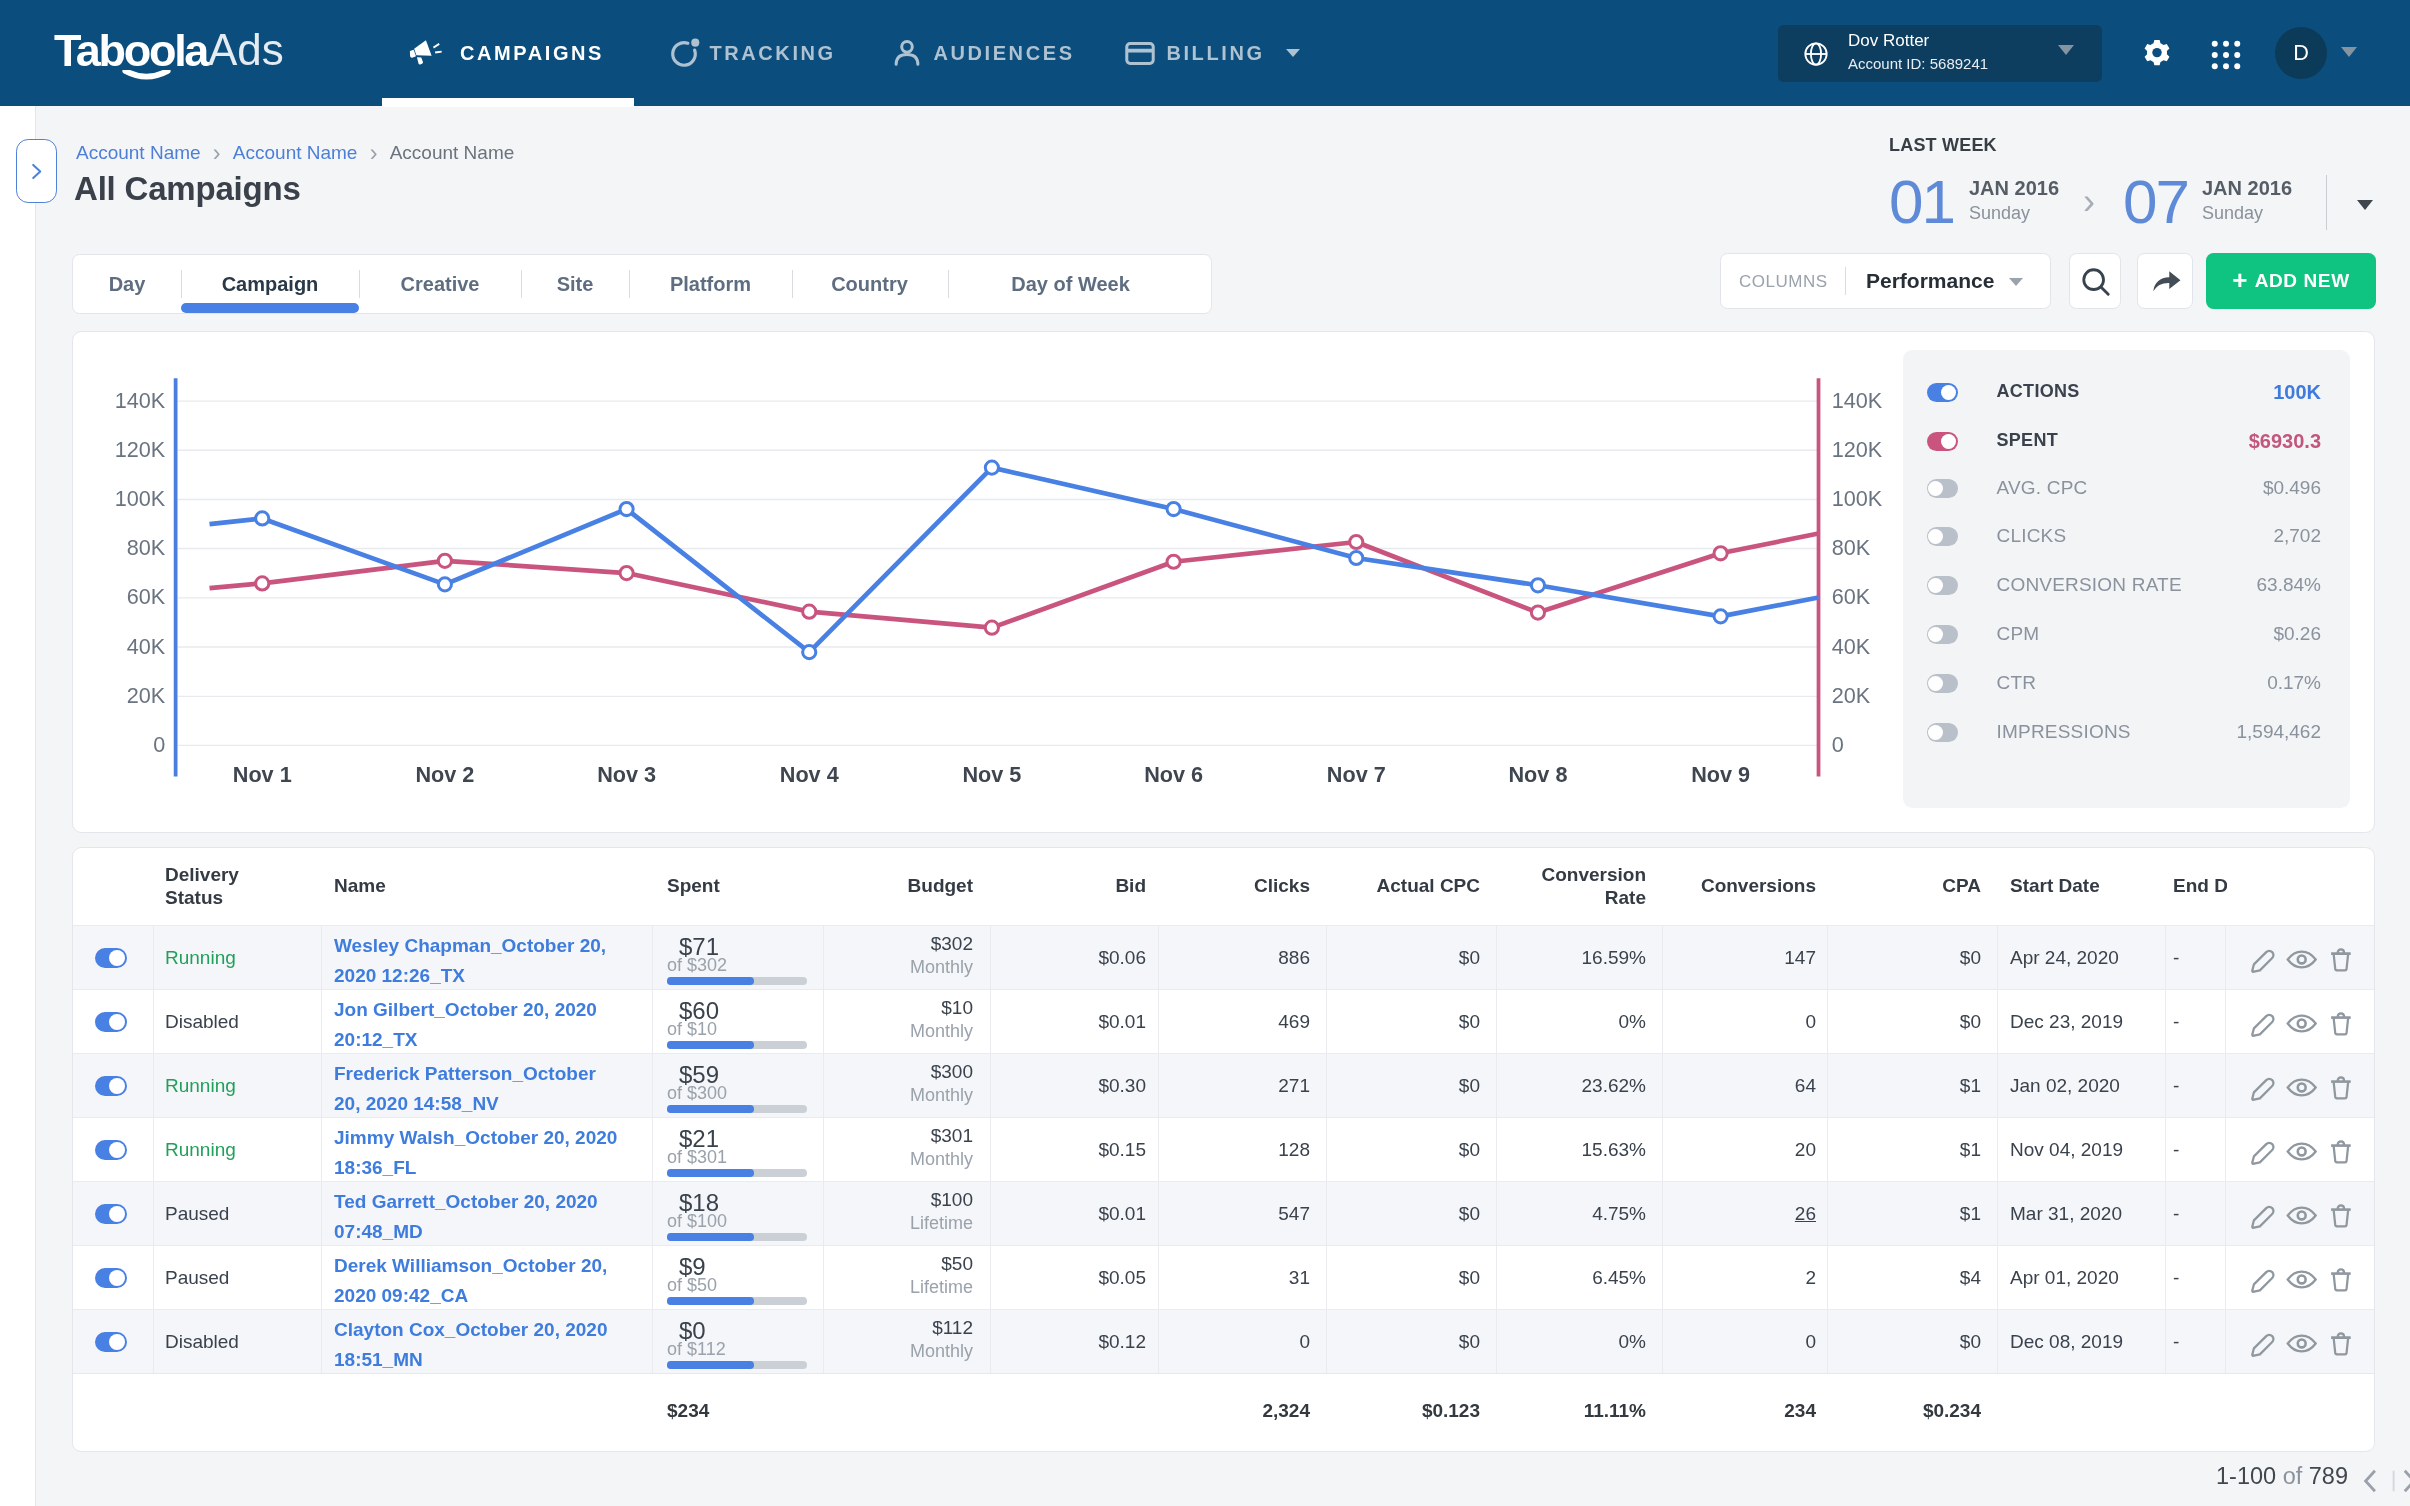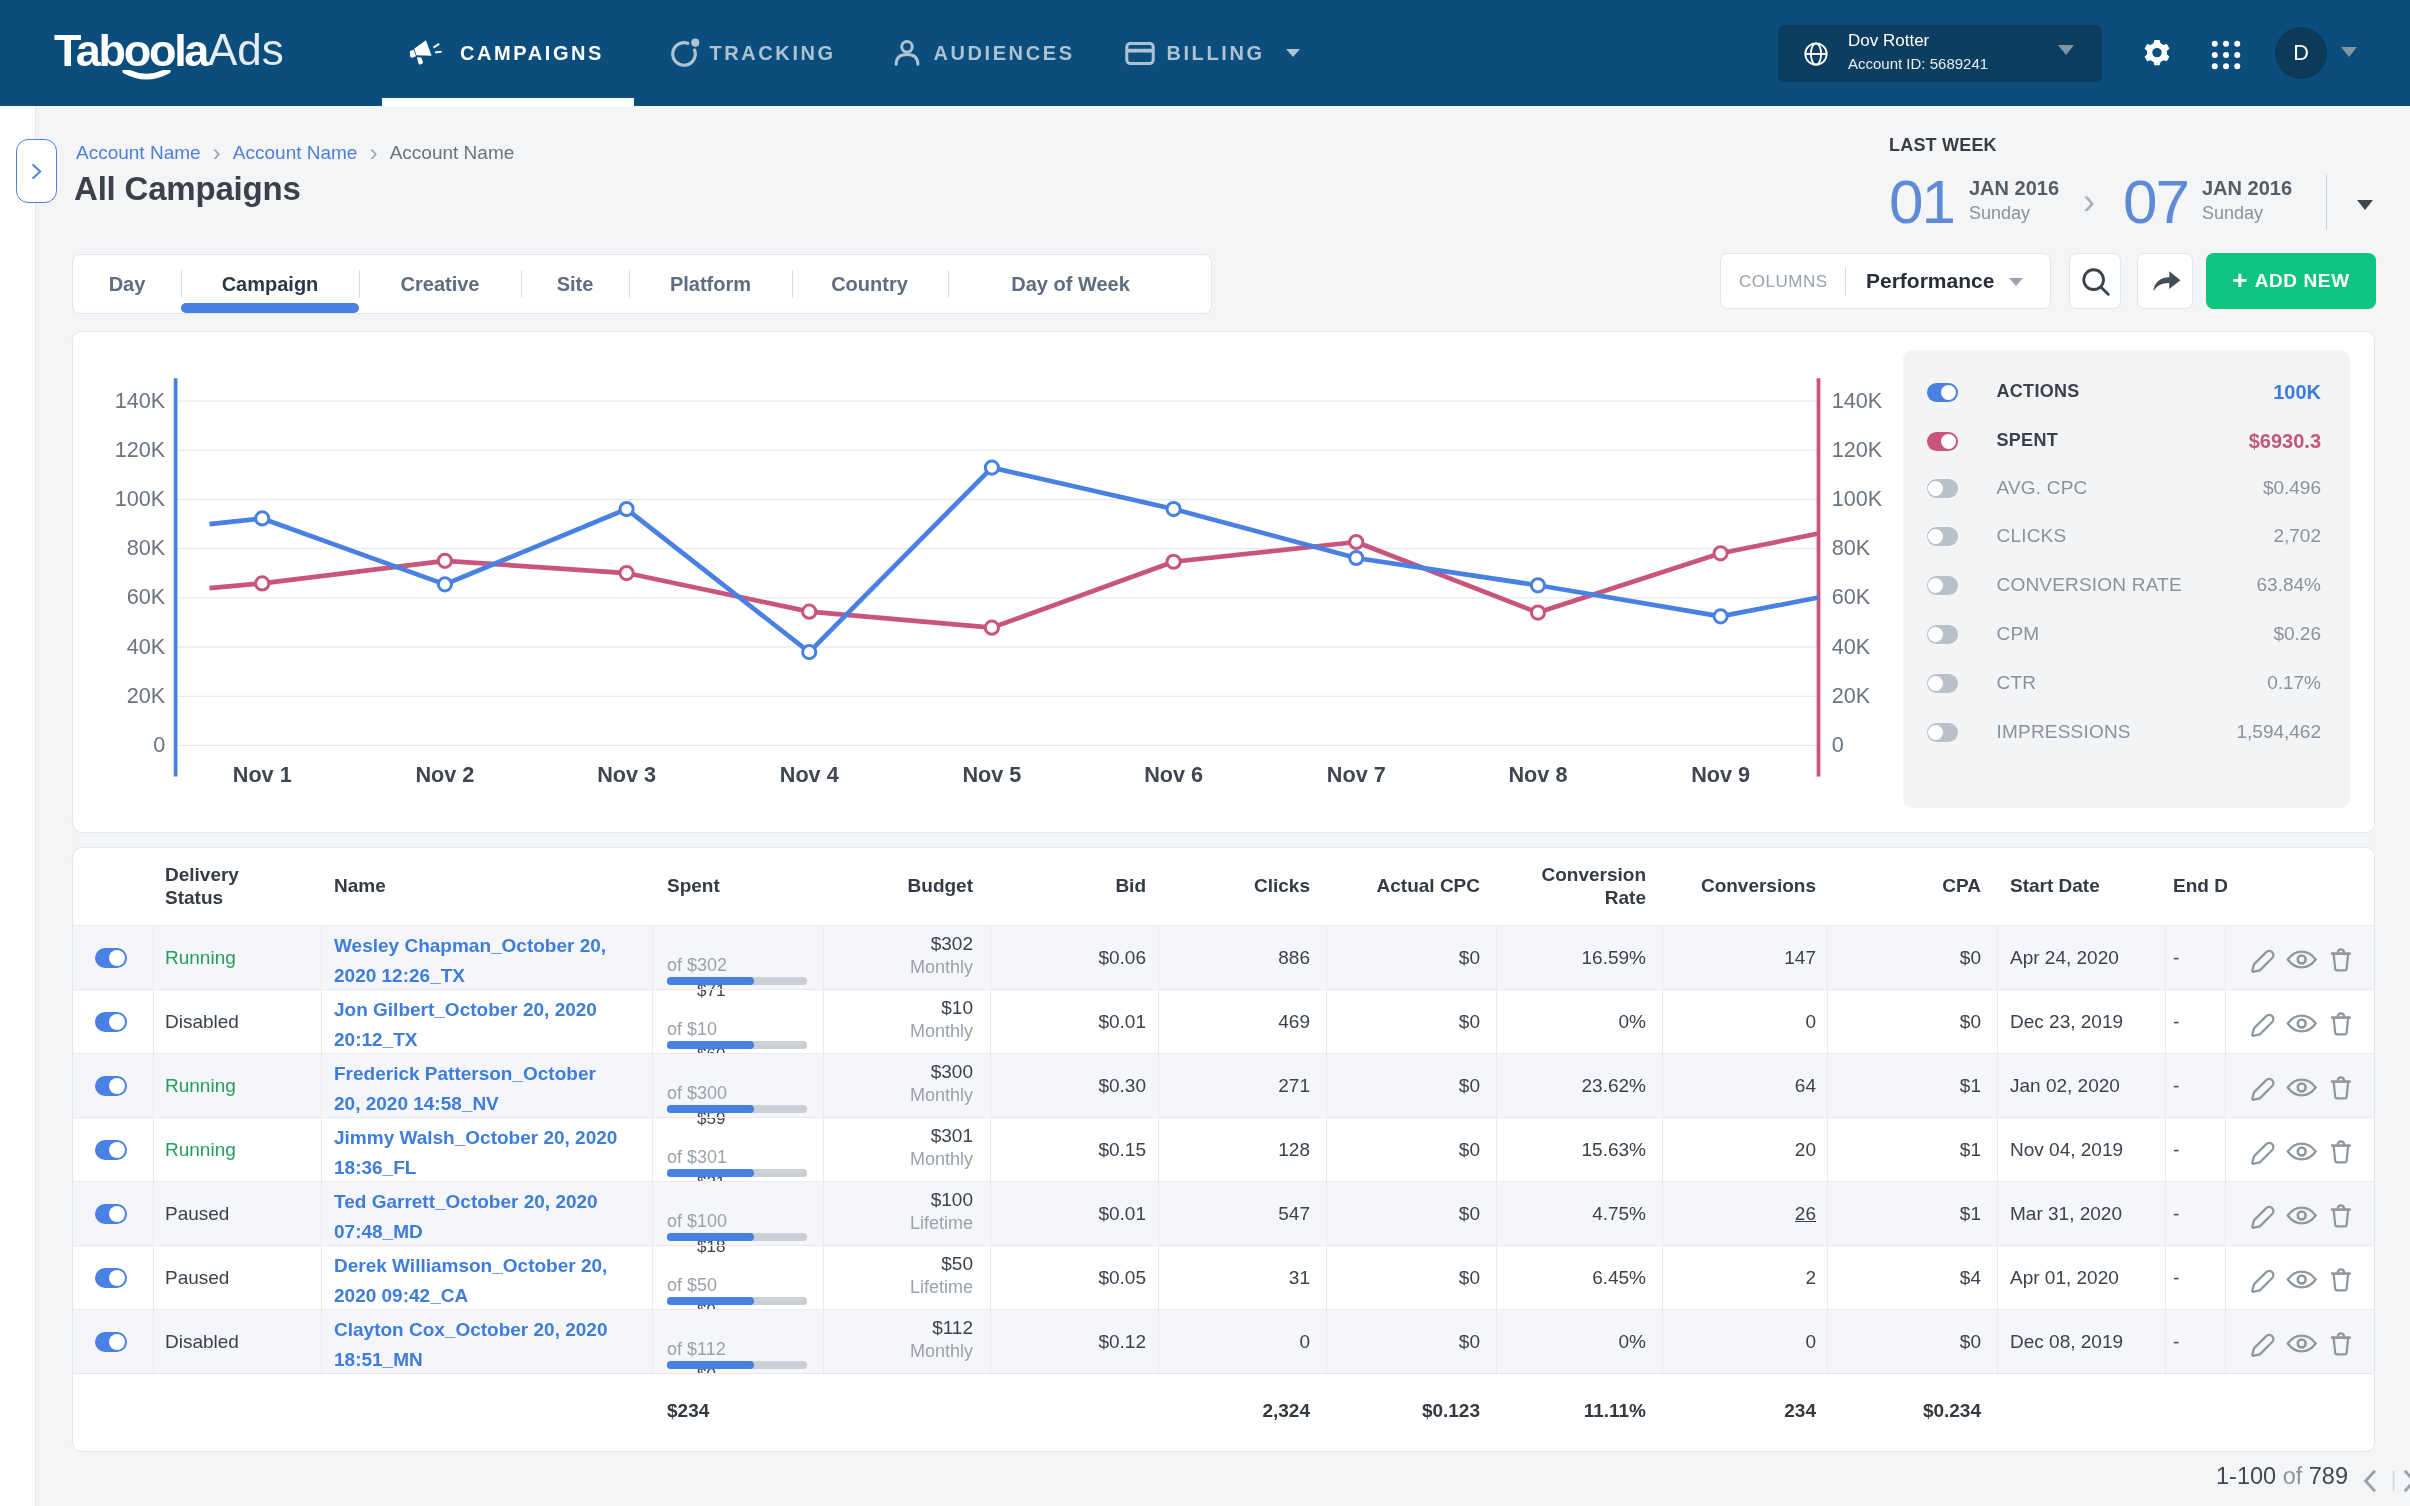--- a/index.html
+++ b/index.html
@@ -58,21 +58,21 @@
 #tablecard { position:absolute; left:72px; top:847px; width:2303px; height:605px; background:#fff; border:0.9px solid #E3E6EA; border-radius:9.4px; overflow:hidden; }
 .th { position:absolute; font-size:19px; font-weight:bold; color:#343B44; line-height:22.6px; }
 .row { position:absolute; left:0; width:2301px; height:64px; border-top:0.9px solid #E9EBEF; }
 .row-odd { background:#F5F6F9; }
 .cell-line { position:absolute; top:0; width:0.9px; height:64px; background:#E9EBEF; }
 .rtoggle { position:absolute; left:21.7px; top:21.7px; width:32px; height:20px; border-radius:10.4px; background:#4880E3; }
 .rtoggle .knob { position:absolute; right:1.9px; top:1.9px; width:16px; height:16px; border-radius:50%; background:#fff; }
 .status { position:absolute; left:92px; top:21px; font-size:19px; color:#3A424D; }
 .st-run { color:#22A05B; }
 .name { position:absolute; left:261px; top:4.7px; font-size:19px; line-height:30px; color:#3E7CDD; font-weight:bold; }
-.spent1 { position:absolute; left:624px; top:6.6px; font-size:17px; color:#3A424D;margin-top:48px; }
+.spent1 { position:absolute; left:606px; top:6.6px; font-size:24px; color:#3A424D; }
 .spent2 { position:absolute; left:594px; top:29px; font-size:18px; color:#9AA2AB; }
 .sbar { position:absolute; left:594px; top:51px; width:140px; height:7.5px; border-radius:3.8px; background:#CBD0D7; }
 .sbar .fill { position:absolute; left:0; top:0; height:7.5px; border-radius:3.8px; background:#4880E3; width:62%; }
 .budget1 { position:absolute; left:759px; top:6.6px; width:141px; text-align:right; font-size:19px; color:#3A424D; }
 .budget2 { position:absolute; left:759px; top:31px; width:141px; text-align:right; font-size:18px; color:#9AA2AB; }
 .num { position:absolute; top:21px; text-align:right; font-size:19px; color:#3A424D; }
 .sdate { position:absolute; left:1937px; top:21px; font-size:19px; color:#3A424D; }
 .edash { position:absolute; left:2100px; top:21px; font-size:19px; color:#3A424D; }
 .icons { position:absolute; left:2175px; top:19px; }
 .totrow { position:absolute; left:0; top:525px; width:2301px; height:77px; background:#fff; border-top:0.9px solid #E6E8EC; }

